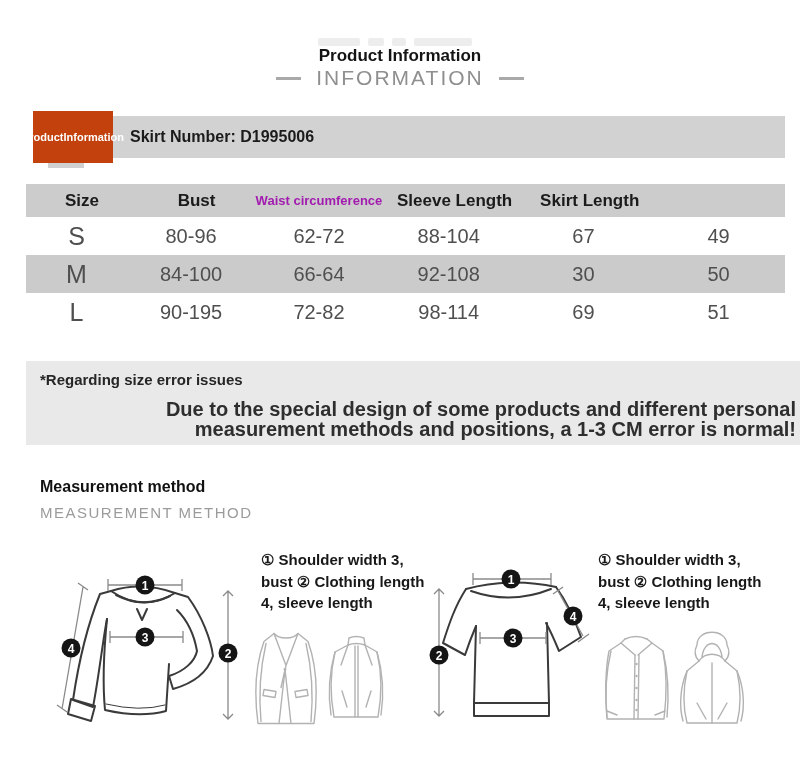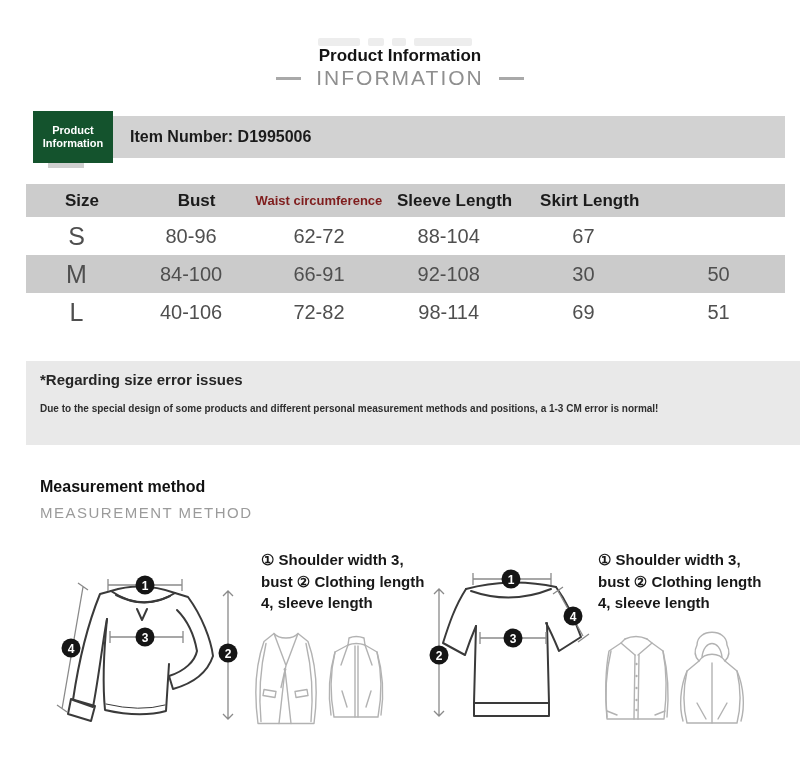--- a/index.html
+++ b/index.html
@@ -23,43 +23,43 @@
   .hdr-subrow { position:absolute; top:50px; left:0; width:800px;
     display:flex; align-items:center; justify-content:center; gap:15px; }
   .dash { width:25px; height:3px; background:#a9a9a9; }
   .hdr-sub { font-size:21px; color:#8f8f8f; letter-spacing:2px; }
 
   
   .item-bar { position:absolute; left:33px; top:100px; width:752px; height:42px;
     background:#d2d2d2; }
   .item-num { line-height:42px; padding-left:97px; font-size:16px; font-weight:bold; color:#1b1b1b; }
   .badge { position:absolute; left:33px; top:95px; width:80px; height:52px;
-    background:#14532d; color:#ffffff; display:flex; flex-direction:column;
+    background:#c2410c; color:#ffffff; display:flex; flex-direction:row;
     align-items:center; justify-content:center; font-size:11px; font-weight:bold;
     line-height:13px; z-index:2; }
   .badge-fold { position:absolute; left:48px; top:147px; width:36px; height:5px; background:#d0d0d0; }
 
   
   .size-table { position:absolute; left:26px; top:168px; width:759px; }
   .t-head { display:flex; height:33px; background:#cccccc; }
   .t-row  { display:flex; height:38px; background:#ffffff; }
   .t-row.alt { background:#cbcbcb; }
   .cell { display:flex; align-items:center; justify-content:center; text-align:center; }
   .c0{width:13.3%} .c1{width:16.9%} .c2{width:16.8%} .c3{width:17.4%} .c4{width:18.1%} .c5{width:17.5%}
   .t-head .c0,.t-head .c1,.t-head .c4,.t-head .c5 { font-size:17px; font-weight:bold; color:#1b1b1b;padding-left:11px; }
-  .t-head .c2 { font-size:13px; font-weight:bold; color:#7f1d1d; }
+  .t-head .c2 { font-size:13px; font-weight:bold; color:#a21caf; }
   .t-head .c3 { font-size:14px; font-weight:400; color:#6e6e6e; }
   .t-row .cell { font-size:20px; color:#4f4f4f; }
   .t-row .c0 { font-size:25px; }
 
   
   .note { position:absolute; left:26px; top:345px; width:774px; height:84px;
     background:#e9e9e9; padding:10px 4px 0 14px; }
   .note-title { font-size:15px; font-weight:bold; color:#262626; }
-  .note-body { margin-top:11px; font-size:10px; font-weight:bold; color:#2e2e2e; line-height:20px; }
+  .note-body { margin-top:11px; font-size:20px; font-weight:bold; color:#2e2e2e; line-height:20px;text-align:right; }
 
   
   .meas-title { position:absolute; left:40px; top:462px; font-size:16px; font-weight:bold; color:#111111; }
   .meas-sub { position:absolute; left:40px; top:488px; font-size:15px; color:#9b9b9b; letter-spacing:1.5px; }
 
   
   .legend { position:absolute; top:533px; font-size:15px; font-weight:bold; color:#181818; line-height:21.5px; }
   #legend-left { left:261px; width:170px; }
   #legend-right { left:598px; width:198px; }
   .legend span { display:block; }
@@ -93,21 +93,21 @@
   </div>
 
   <div class="hdr-title">Product Information</div>
   <div class="hdr-subrow">
     <span class="dash"></span>
     <span class="hdr-sub">INFORMATION</span>
     <span class="dash"></span>
   </div>
 
   <div class="item-bar">
-    <div class="item-num">Item Number: D1995006</div>
+    <div class="item-num">Skirt Number: D1995006</div>
   </div>
   <div class="badge">
     <span>Product</span>
     <span>Information</span>
   </div>
   <div class="badge-fold"></div>
 
   <div class="size-table">
     <div class="t-head">
       <div class="cell c0">Size</div>
@@ -115,32 +115,33 @@
       <div class="cell c2">Waist circumference</div>
       <div class="cell c5">Sleeve Length</div>
       <div class="cell c4">Skirt Length</div>
     </div>
     <div class="t-row">
       <div class="cell c0">S</div>
       <div class="cell c1">80-96</div>
       <div class="cell c2">62-72</div>
       <div class="cell c3">88-104</div>
       <div class="cell c4">67</div>
+      <div class="cell c5">49</div>
     </div>
     <div class="t-row alt">
       <div class="cell c0">M</div>
       <div class="cell c1">84-100</div>
-      <div class="cell c2">66-91</div>
+      <div class="cell c2">66-64</div>
       <div class="cell c3">92-108</div>
       <div class="cell c4">30</div>
       <div class="cell c5">50</div>
     </div>
     <div class="t-row">
       <div class="cell c0">L</div>
-      <div class="cell c1">40-106</div>
+      <div class="cell c1">90-195</div>
       <div class="cell c2">72-82</div>
       <div class="cell c3">98-114</div>
       <div class="cell c4">69</div>
       <div class="cell c5">51</div>
     </div>
   </div>
 
   <div class="note">
     <div class="note-title">*Regarding size error issues</div>
     <div class="note-body">Due to the special design of some products and different personal measurement methods and positions, a 1-3 CM error is normal!</div>

